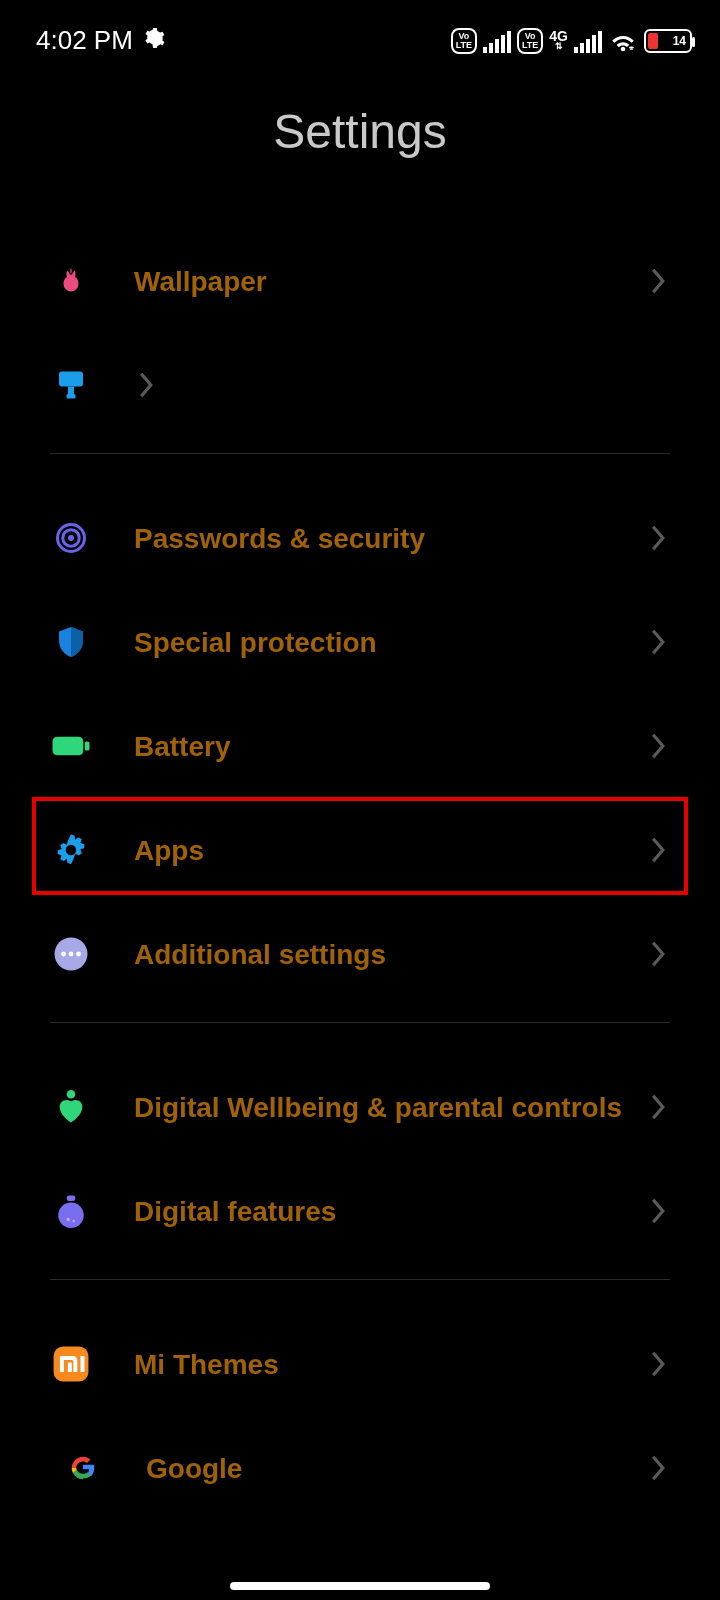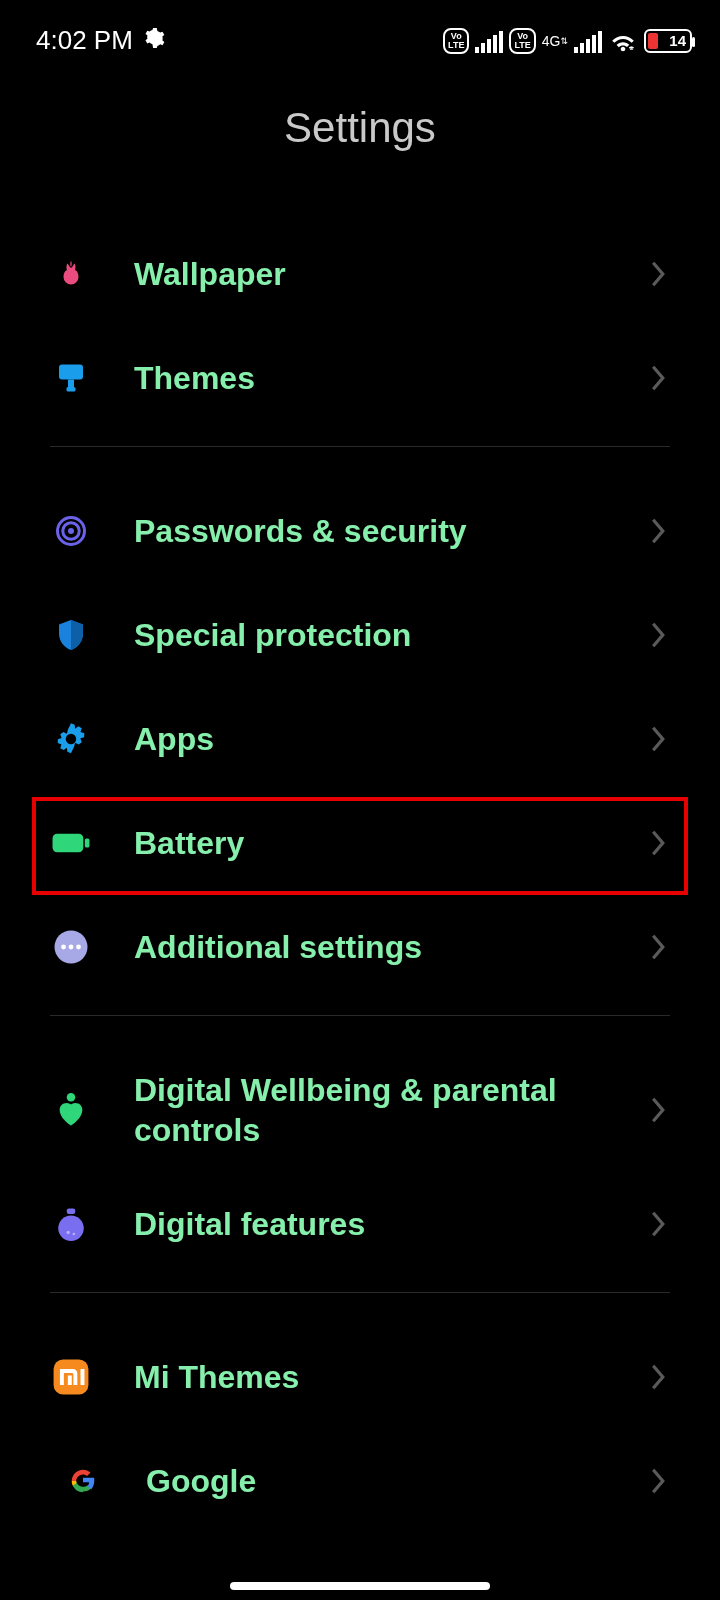--- a/index.html
+++ b/index.html
@@ -33,35 +33,35 @@
       border: 2px solid #fff; border-radius: 8px;
       padding: 2px 3px; color: #fff; letter-spacing: 0;
       display: flex; flex-direction: column; align-items: center;
     }
     .volte span { display:block; }
     .bars { display: flex; align-items: flex-end; gap: 2px; height: 24px; }
     .bars i { width: 4px; background: #fff; display: block; }
     .bars i:nth-child(1){height:6px} .bars i:nth-child(2){height:10px}
     .bars i:nth-child(3){height:14px} .bars i:nth-child(4){height:18px}
     .bars i:nth-child(5){height:22px}
-    .net4g { font-size: 14px; font-weight:400; line-height:10px; display:flex; align-items:center;}
+    .net4g { font-size: 14px; font-weight:700; line-height:10px; display:flex; flex-direction:column; align-items:center;}
     .net4g small{font-size:9px;}
     .wifi { position: relative; width: 30px; height: 24px; }
     .batt {
       width: 48px; height: 24px; border: 2px solid #fff; border-radius: 6px;
       position: relative; display:flex; align-items:center; justify-content:flex-end;
-      font-size: 15px; font-weight:700; padding-right:4px; color:#fff;
+      font-size: 12px; font-weight:700; padding-right:4px; color:#fff;
     }
     .batt::after { content:""; position:absolute; right:-5px; top:6px; width:3px; height:10px; background:#fff; border-radius:2px;}
     .batt .fill { position:absolute; left:2px; top:2px; bottom:2px; width:10px; background:#e33; border-radius:2px;}
 
     
     .page-title {
       text-align: center;
-      font-size: 42px;
+      font-size: 48px;
       font-weight: 500;
       color: #c9c9c9;
       margin-top: 40px;
       margin-bottom: 70px;
     }
 
     
     .list { padding: 0 0; }
     .row {
       display: flex;
@@ -69,23 +69,23 @@
       min-height: 104px;
       padding: 22px 50px 22px 50px;
       position: relative;
     }
     .row .icon-wrap {
       width: 42px; height: 42px; flex: 0 0 42px;
       display:flex; align-items:center; justify-content:center;
       margin-right: 42px;
     }
     .row .label {
-      font-size: 32px;
+      font-size: 28px;
       font-weight: 600;
-      color: #86efac;
+      color: #a16207;
       line-height: 1.25;
       flex: 1;
     }
     .row .chevron {
       flex: 0 0 24px; height: 24px;
       display:flex; align-items:center; justify-content:center;
     }
     .divider {
       height: 1px;
       background: #2a2a2a;
@@ -186,21 +186,20 @@
   </div>
 
   <div class="row">
     <span class="icon-wrap">
       <svg width="36" height="36" viewBox="0 0 24 24">
           <rect x="4" y="3" width="16" height="10" rx="2" fill="#1a9eeb"></rect>
           <rect x="10" y="13" width="4" height="5" fill="#1a9eeb"></rect>
           <rect x="9" y="18" width="6" height="3" rx="1" fill="#1a9eeb"></rect>
         </svg>
     </span>
-    <span class="label">Themes</span>
     <span class="chevron">
       <svg width="16" height="26" viewBox="0 0 10 16">
           <path fill="none" stroke="#5a5a5a" stroke-width="2" d="M2 1l6 7-6 7"></path>
         </svg>
     </span>
   </div>
 
   <div class="divider"></div>
 
   <div class="row">
@@ -229,41 +228,41 @@
     <span class="label">Special protection</span>
     <span class="chevron">
       <svg width="16" height="26" viewBox="0 0 10 16">
           <path fill="none" stroke="#5a5a5a" stroke-width="2" d="M2 1l6 7-6 7"></path>
         </svg>
     </span>
   </div>
 
   <div class="row">
     <span class="icon-wrap">
+      <svg width="40" height="28" viewBox="0 0 26 16">
+          <rect x="1" y="2" width="20" height="12" rx="3" fill="#2fd67a"></rect>
+          <rect x="22" y="5" width="3" height="6" rx="1" fill="#2fd67a"></rect>
+        </svg>
+    </span>
+    <span class="label">Battery</span>
+    <span class="chevron">
+      <svg width="16" height="26" viewBox="0 0 10 16">
+          <path fill="none" stroke="#5a5a5a" stroke-width="2" d="M2 1l6 7-6 7"></path>
+        </svg>
+    </span>
+  </div>
+
+  <div class="row">
+    <span class="icon-wrap">
       <svg width="38" height="38" viewBox="0 0 24 24">
           <path fill="#1a9eeb" d="M12 2l2.3 1 .3 2.5 2-1.5 2.2 1.2-.8 2.4 2.4.8-.1 2.5-2.4.7.9 2.4-2 1.5-2.2-1.2-.6 2.5L12 21l-2.3-1-.3-2.5-2 1.5L5.2 17.8l.8-2.4-2.4-.8.1-2.5 2.4-.7-.9-2.4 2-1.5L9.4 8.7l.6-2.5L12 2z"></path>
           <circle cx="12" cy="12" r="3.3" fill="#000"></circle>
         </svg>
     </span>
     <span class="label">Apps</span>
-    <span class="chevron">
-      <svg width="16" height="26" viewBox="0 0 10 16">
-          <path fill="none" stroke="#5a5a5a" stroke-width="2" d="M2 1l6 7-6 7"></path>
-        </svg>
-    </span>
-  </div>
-
-  <div class="row">
-    <span class="icon-wrap">
-      <svg width="40" height="28" viewBox="0 0 26 16">
-          <rect x="1" y="2" width="20" height="12" rx="3" fill="#2fd67a"></rect>
-          <rect x="22" y="5" width="3" height="6" rx="1" fill="#2fd67a"></rect>
-        </svg>
-    </span>
-    <span class="label">Battery</span>
     <span class="chevron">
       <svg width="16" height="26" viewBox="0 0 10 16">
           <path fill="none" stroke="#5a5a5a" stroke-width="2" d="M2 1l6 7-6 7"></path>
         </svg>
     </span>
   </div>
 
   <div class="row">
     <span class="icon-wrap">
       <svg width="36" height="36" viewBox="0 0 24 24">

